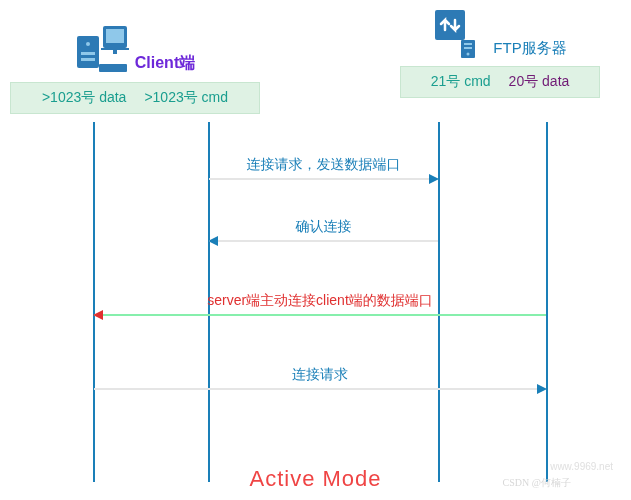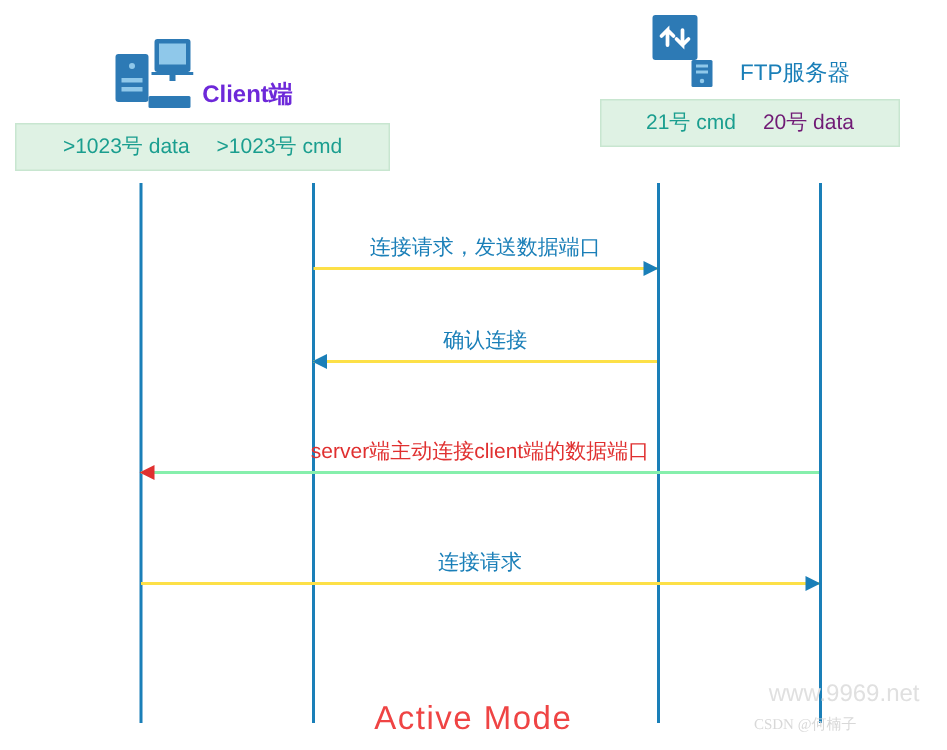--- a/index.html
+++ b/index.html
@@ -75,21 +75,21 @@
       background: #1a7fb8;
     }
     .l1 { left: 93px; }
     .l2 { left: 208px; }
     .l3 { left: 438px; }
     .l4 { left: 546px; }
     .arrow {
       position: absolute;
       height: 2px;
     }
-    .arrow-blue { background: #fde047; }
+    .arrow-blue { background: #e5e5e5; }
     .arrow-red { background: #86efac; }
     .arrow::after {
       content: "";
       position: absolute;
       width: 0; height: 0;
       border-style: solid;
     }
     .arrow.right::after {
       right: -1px; top: -4px;
       border-width: 5px 0 5px 10px;
@@ -118,21 +118,21 @@
       left: 0; right: 0;
       text-align: center;
       color: #ef4444;
       font-size: 22px;
       letter-spacing: 1px;
     }
     .watermark1 {
       position: absolute;
       bottom: 28px;
       right: 18px;
-      font-size: 16px;
+      font-size: 10px;
       color: #e0e0e0;
     }
     .watermark2 {
       position: absolute;
       bottom: 10px;
       right: 60px;
       font-size: 10px;
       color: #d8d8d8;
       font-family: Liberation Serif, serif;
     }

